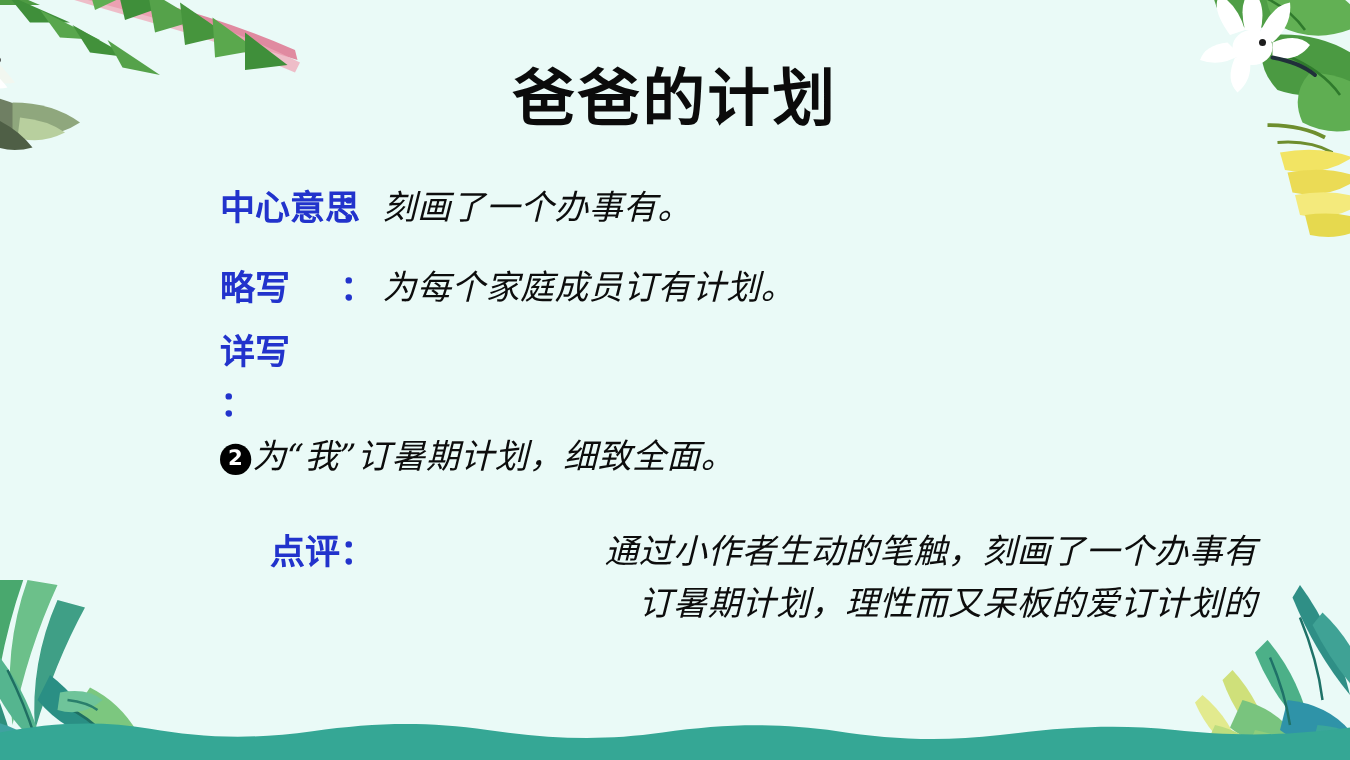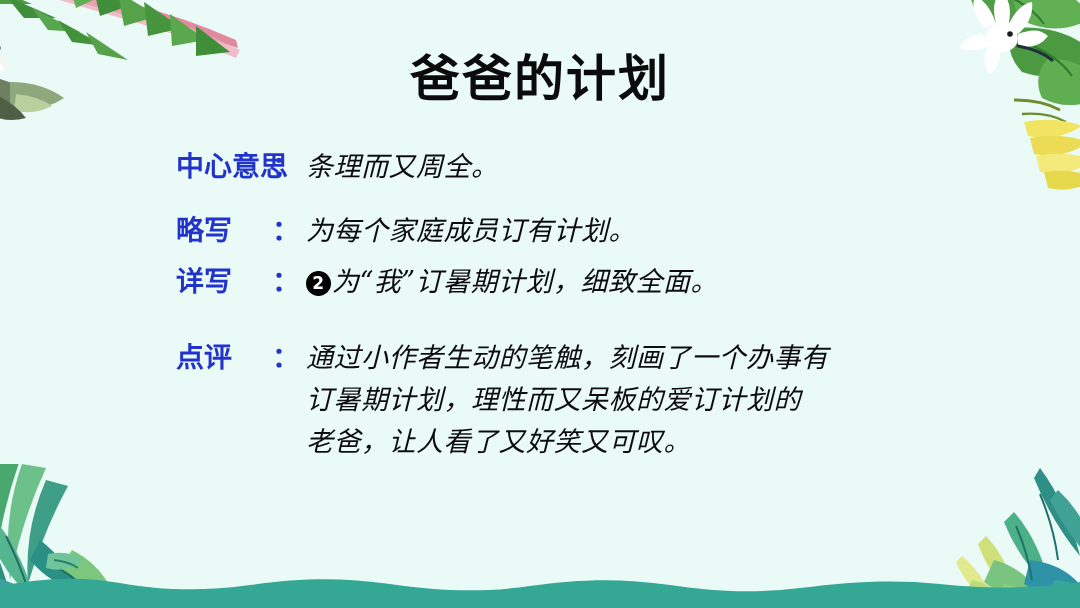--- a/index.html
+++ b/index.html
@@ -63,22 +63,22 @@
     top: 146px;
     width: 830px;
   }
 
   .row {
     display: flex;
     align-items: flex-start;
   }
   .row.r-center   { margin-bottom: 22px; }
   .row.r-brief    { margin-bottom: 9px; }
-  .row.r-detail   { margin-bottom: 34px; }
-  .row.r-comment  { margin-bottom: 0; }
+  .row.r-detail   { margin-bottom: 34px; flex-direction: column; }
+  .row.r-comment  { margin-bottom: 0; text-align: right; }
 
   .label {
     flex: 0 0 auto;
     width: 96px;
     color: #2233cc;
     font-family: "DejaVu Sans", "Liberation Sans", sans-serif;
     font-weight: 700;
     font-size: 28px;
     line-height: 42px;
     white-space: nowrap;
@@ -235,21 +235,21 @@
   </svg>
 
   <div id="title">爸爸的计划</div>
 
   <div id="content">
 
     <div class="row r-center">
       <div class="label">中心意思</div>
       <div class="colon">：</div>
       <div class="text">
-        <span class="ln">条理而又周全。</span>
+        <span class="ln">刻画了一个办事有。</span>
       </div>
     </div>
 
     <div class="row r-brief">
       <div class="label">略写</div>
       <div class="colon">：</div>
       <div class="text">
         <span class="ln">为每个家庭成员订有计划。</span>
       </div>
     </div>
@@ -261,18 +261,17 @@
         <span class="ln"><span class="marker">2</span><span>为“我”订暑期计划，细致全面。</span></span>
       </div>
     </div>
 
     <div class="row r-comment">
       <div class="label">点评</div>
       <div class="colon">：</div>
       <div class="text">
         <span class="ln">通过小作者生动的笔触，刻画了一个办事有</span>
         <span class="ln">订暑期计划，理性而又呆板的爱订计划的</span>
-        <span class="ln">老爸，让人看了又好笑又可叹。</span>
       </div>
     </div>
 
   </div>
 </div>
 
 </body></html>

